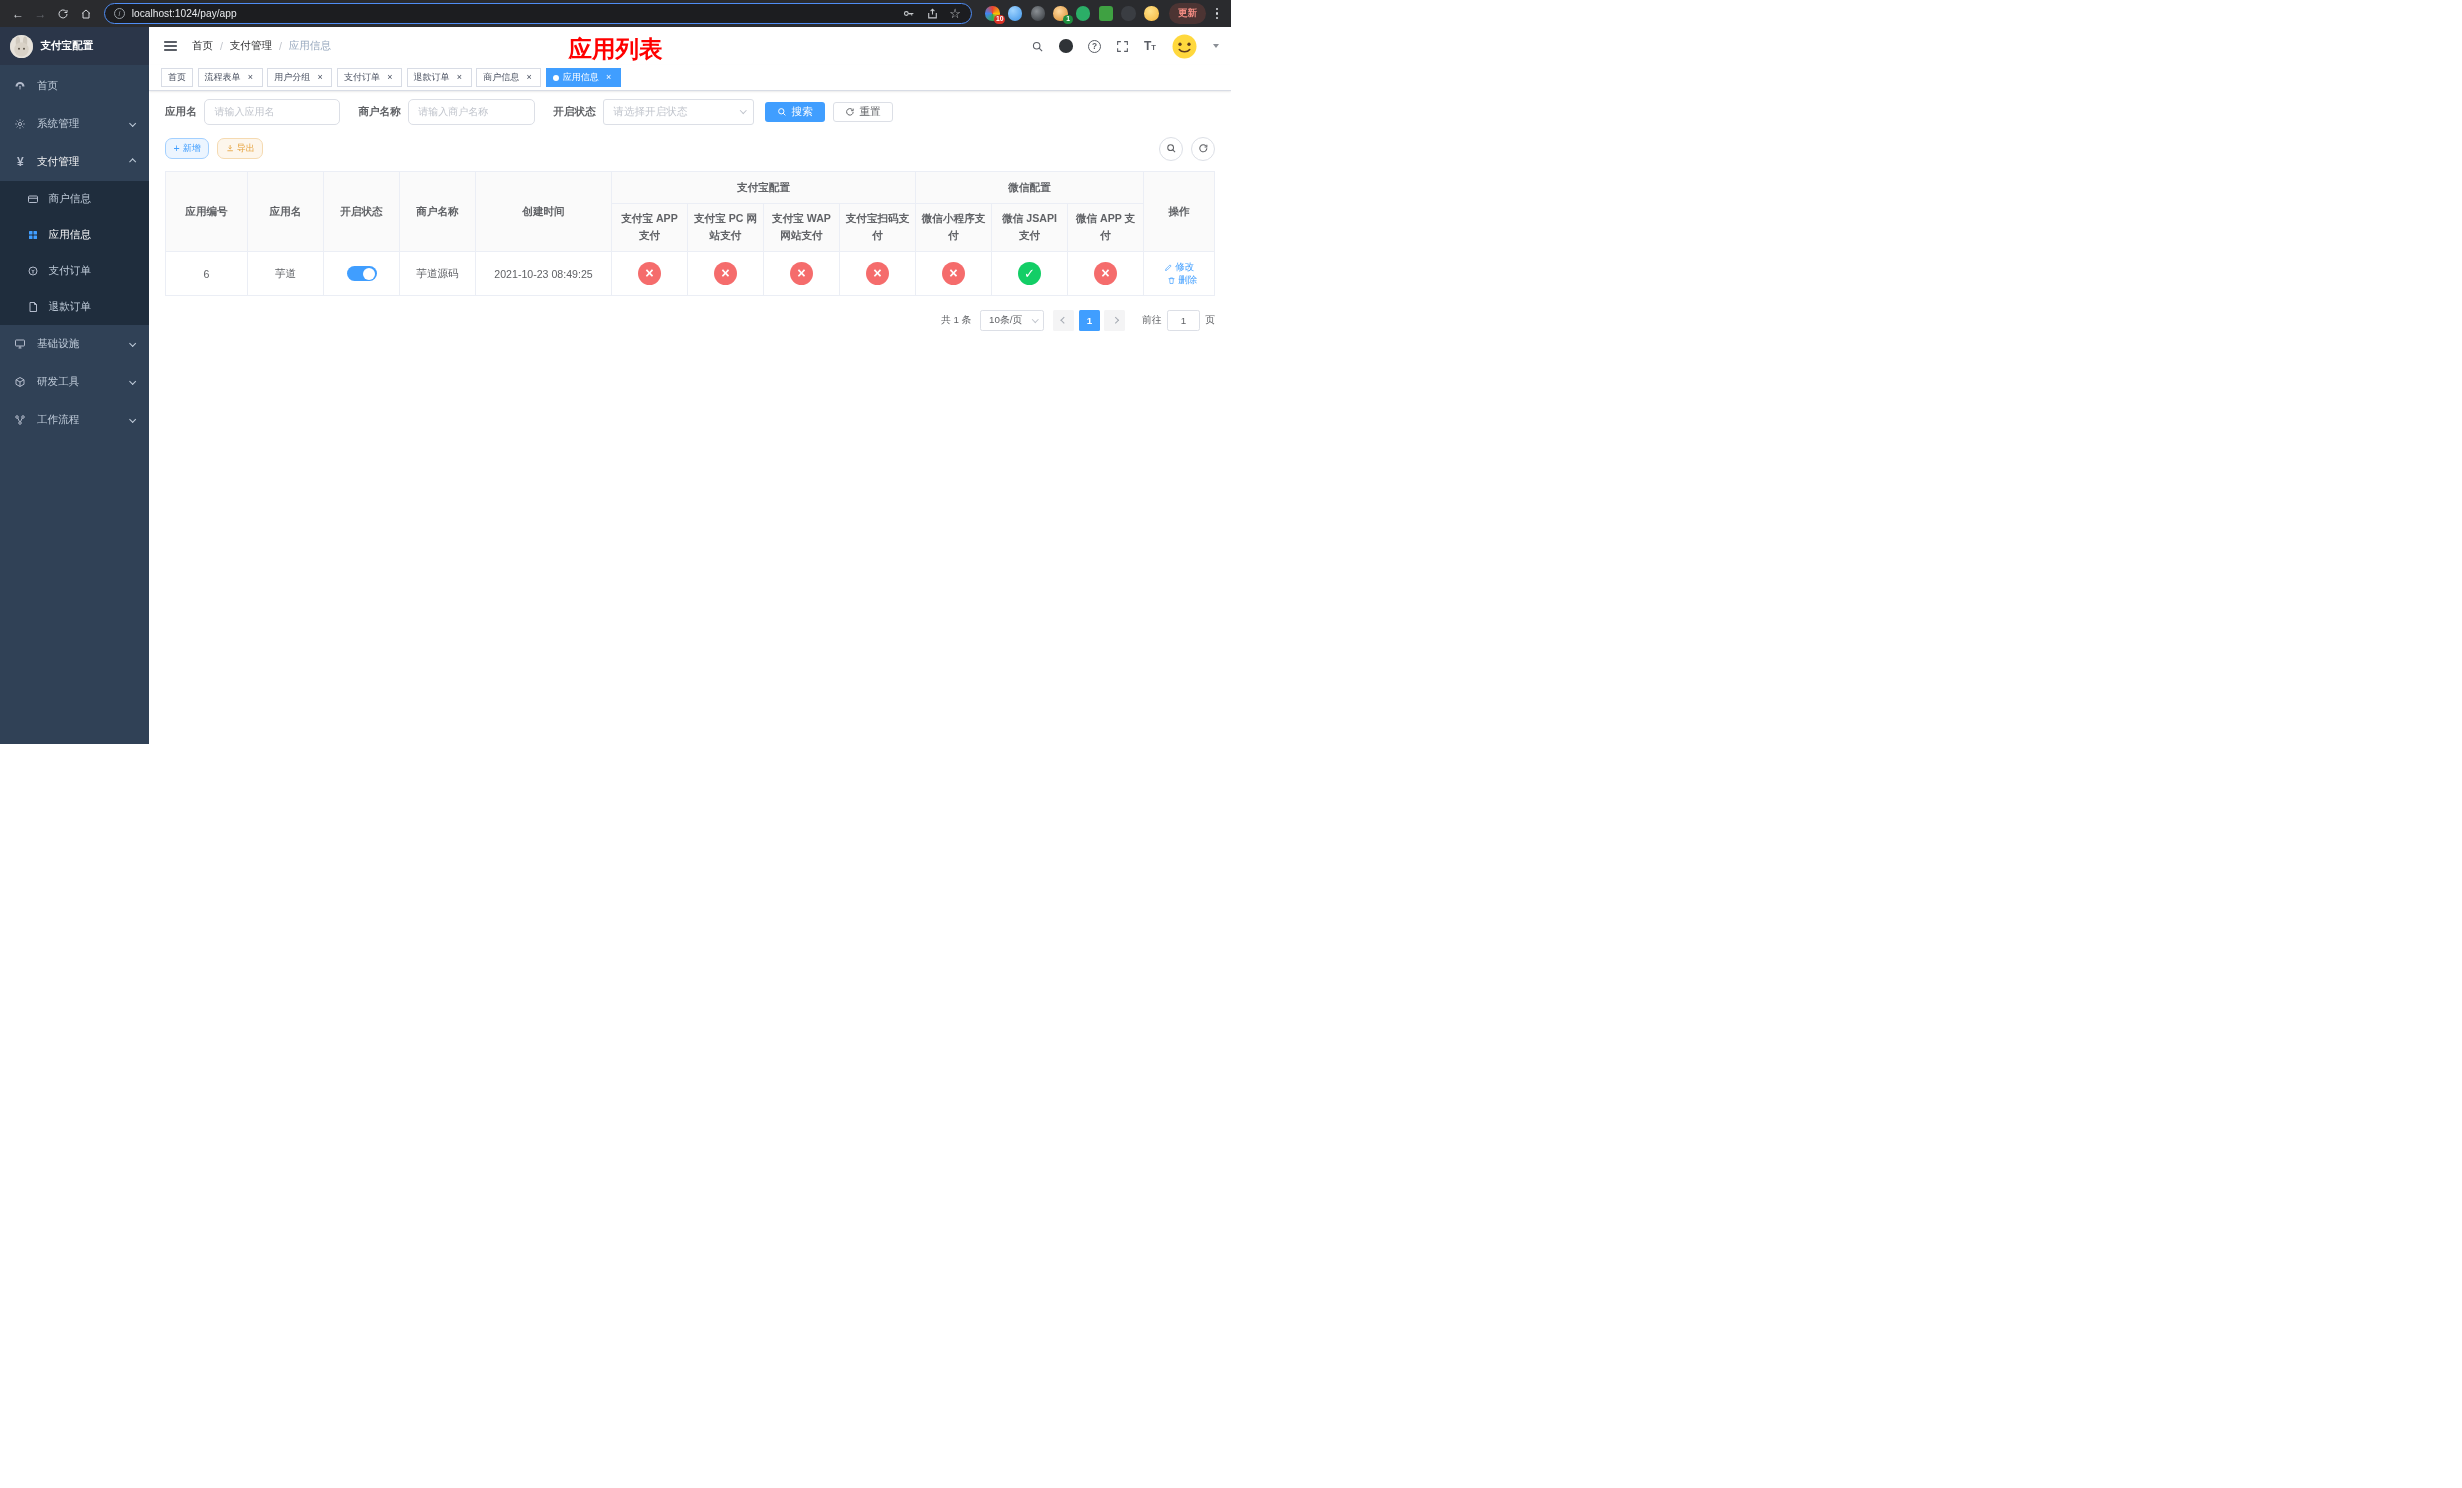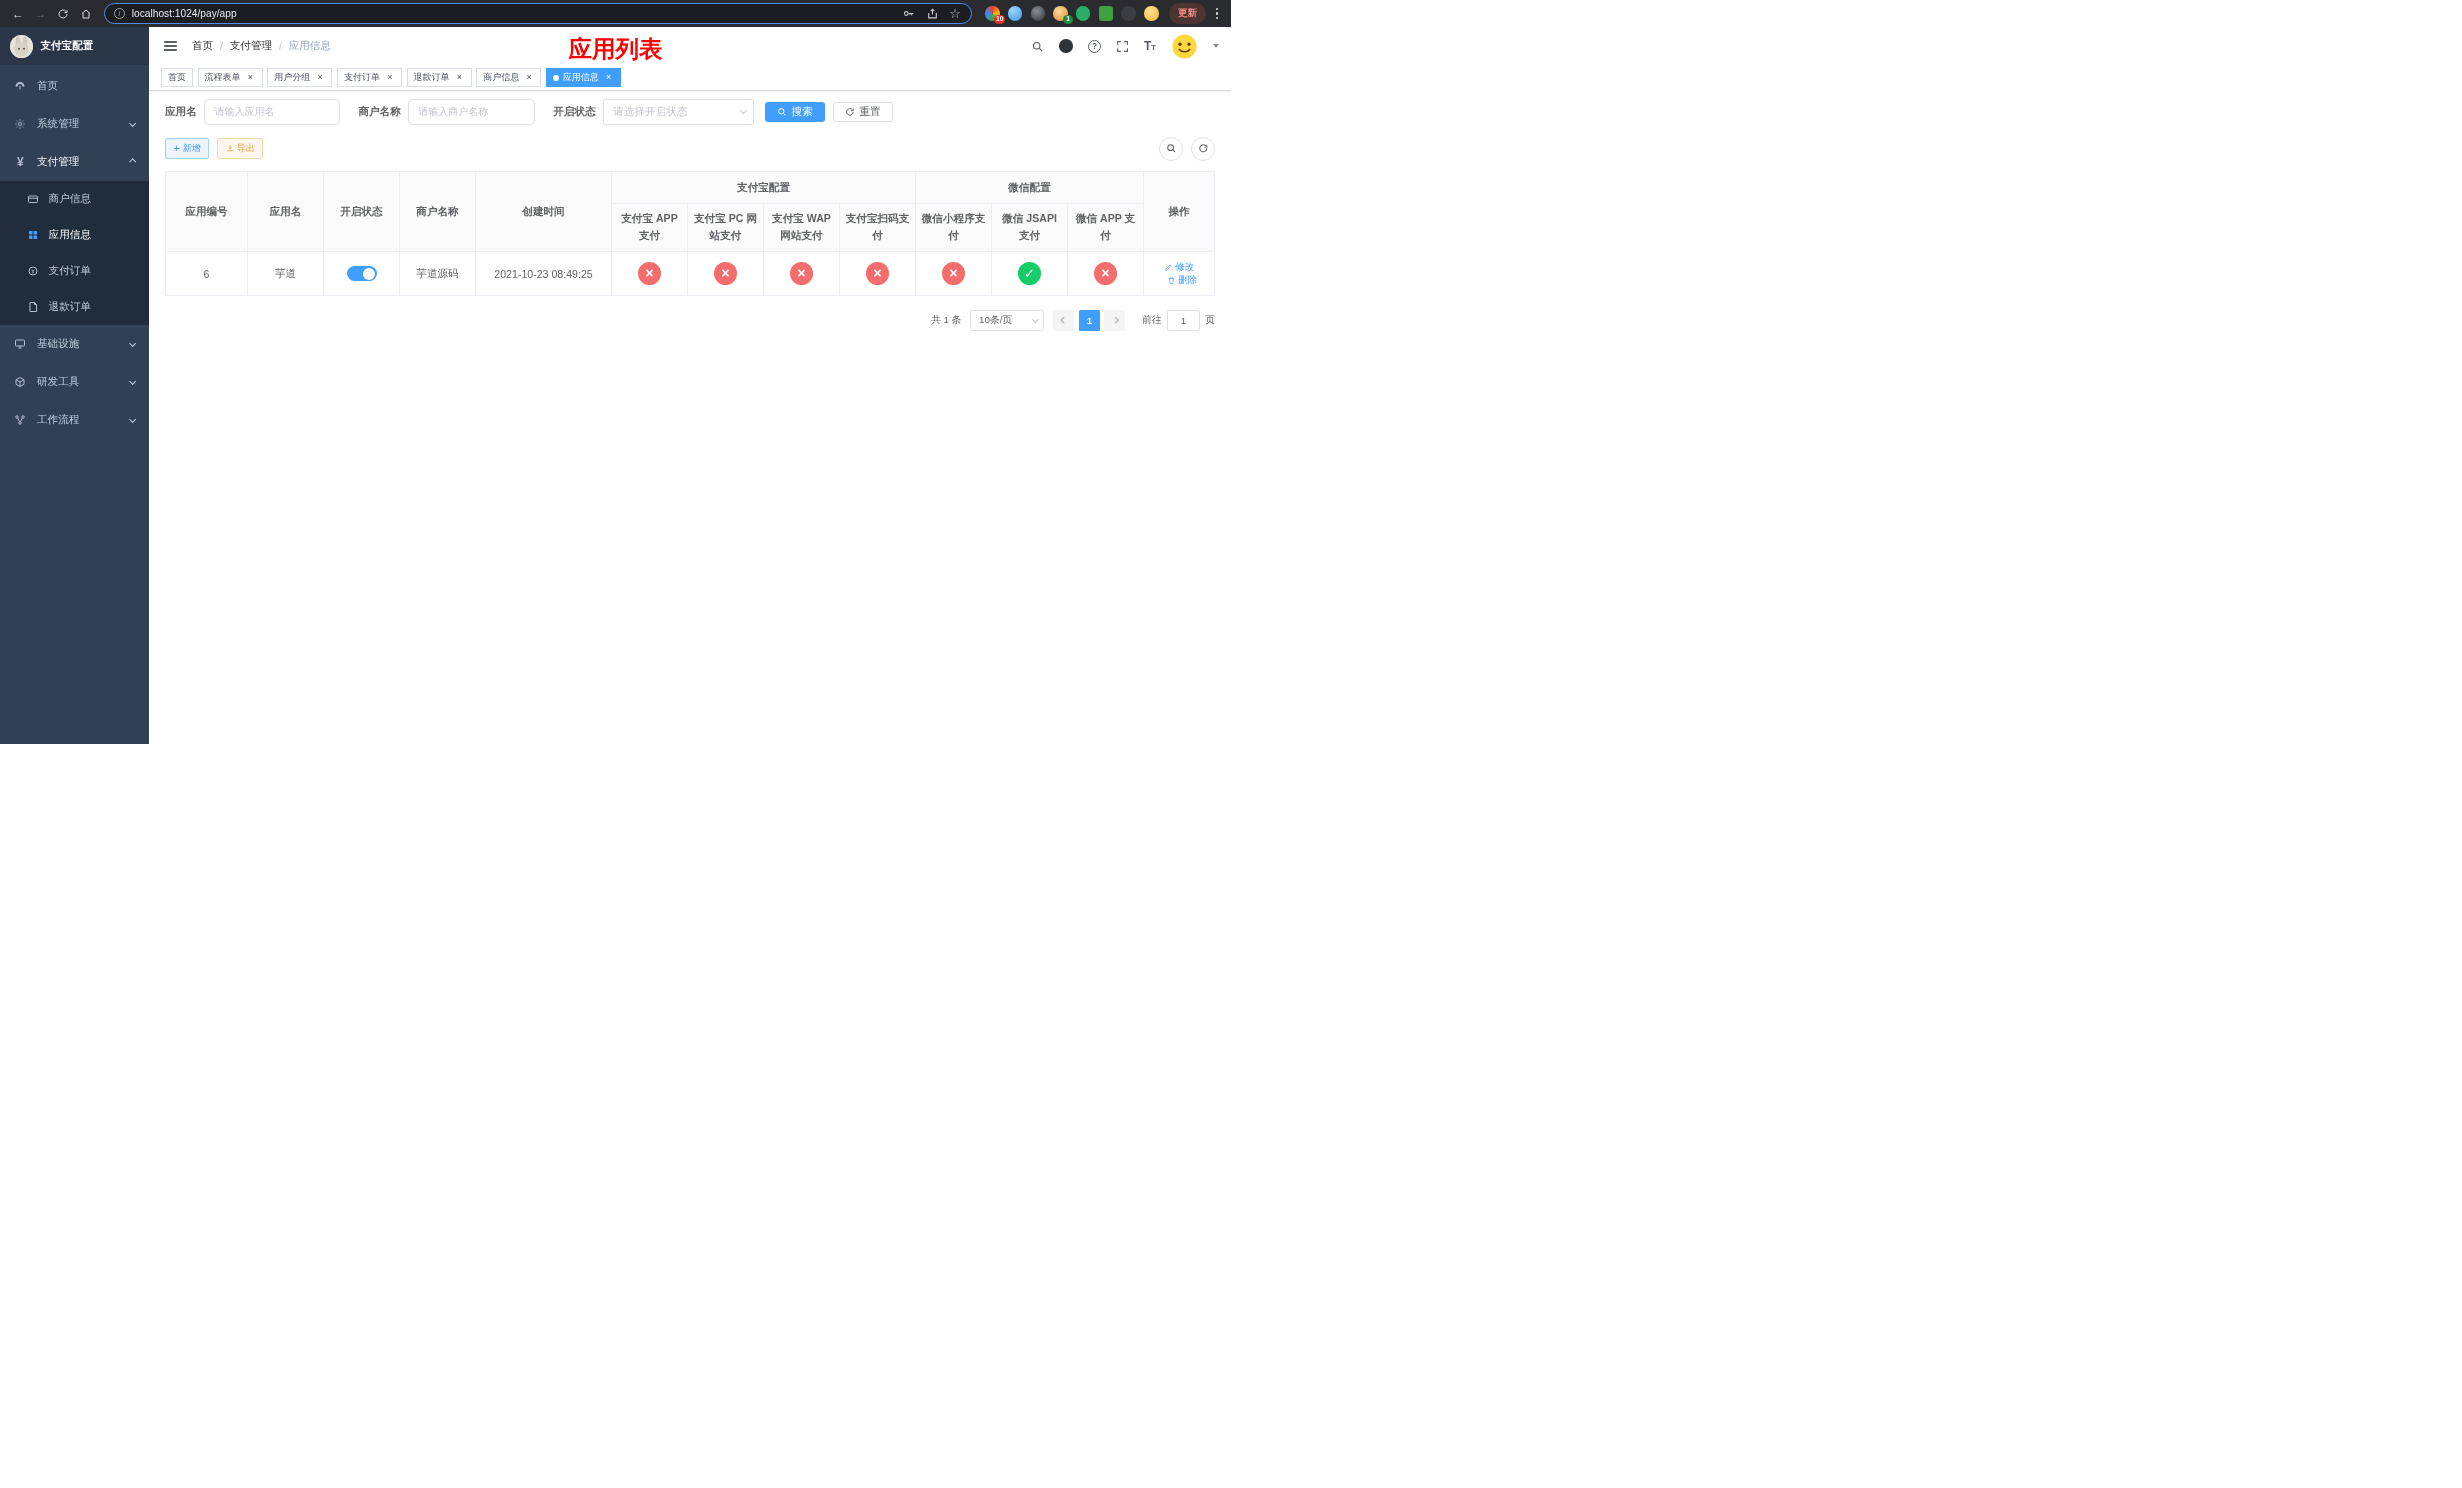--- a/index.html
+++ b/index.html
@@ -99,21 +99,21 @@
 .f-input::placeholder{color:#c0c4cc}
 .w-app{width:136px;margin-right:18px}
 .w-mer{width:127px;margin-right:18px}
 .f-select{width:151px;height:26px;border:0.8px solid #dcdfe6;border-radius:3px;padding:0 7.6px 0 9px;display:flex;align-items:center;color:#c0c4cc;margin-right:10.6px;cursor:pointer;background:#fff}
 .f-select .chev{color:#c0c4cc;width:4.5px;height:4.5px;margin-top:-2.3px}
 .btn{display:inline-flex;align-items:center;gap:4.5px;height:20px;padding:0 11.4px;border-radius:3px;font-size:10.6px;cursor:pointer;border:0.8px solid transparent;white-space:nowrap}
 .btn svg{width:9.8px;height:9.8px}
 .btn-primary{background:#409eff;color:#fff;margin-right:7.6px}
 .btn-plain{background:#fff;border-color:#dcdfe6;color:#606266}
 .toolbar-row{display:flex;align-items:center;margin-bottom:10.6px}
-.btn-sm{height:21px;padding:0 7.6px;font-size:9px;border-radius:2px;display:inline-flex;align-items:center;gap:3px;cursor:pointer;white-space:nowrap}
+.btn-sm{height:21px;padding:0 7.6px;font-size:9px;border-radius:7px;display:inline-flex;align-items:center;gap:3px;cursor:pointer;white-space:nowrap}
 .btn-sm svg{width:8.3px;height:8.3px}
 .btn-add{background:#ecf5ff;border:0.8px solid #a3d0ff;color:#409eff;margin-right:7.6px}
 .btn-export{background:#fdf6ec;border:0.8px solid #f5dab1;color:#e6a23c}
 .icon-plus{font-size:10.6px;line-height:1;font-style:normal}
 .icon-plus::before{content:"+"}
 .circle-btns{margin-left:auto;display:flex;gap:7.6px}
 .circle-btn{width:24px;height:24px;border-radius:50%;border:0.8px solid #dcdfe6;background:#fff;color:#606266;display:flex;align-items:center;justify-content:center;cursor:pointer}
 .circle-btn svg{width:10.6px;height:10.6px}
 
 
@@ -129,21 +129,21 @@
 .cfg[data-state="disabled"]{background:#f56c6c}
 .cfg[data-state="disabled"]::after{content:"×";font-size:14.4px}
 .cfg[data-state="enabled"]{background:#13ce66}
 .cfg[data-state="enabled"]::after{content:"✓"}
 .row-link{display:inline-flex;align-items:center;gap:2.3px;color:#409eff;font-size:9.5px;cursor:pointer;white-space:nowrap}
 .row-link svg{width:9px;height:9px}
 .row-link + .row-link{margin-left:6px}
 
 
 .pagination{display:flex;align-items:center;justify-content:flex-end;margin-top:13.6px;color:#606266;font-size:9.8px;gap:9px}
-.pg-select{width:74px;height:21px;border:0.8px solid #dcdfe6;border-radius:2.3px;display:flex;align-items:center;justify-content:space-between;padding:0 6px 0 7.6px;cursor:pointer;color:#606266;background:#fff}
+.pg-select{width:64px;height:21px;border:0.8px solid #dcdfe6;border-radius:2.3px;display:flex;align-items:center;justify-content:space-between;padding:0 6px 0 7.6px;cursor:pointer;color:#606266;background:#fff}
 .pg-select .chev{width:4.5px;height:4.5px;color:#c0c4cc;margin-top:-2.3px}
 .pager{display:flex;align-items:center;gap:4.5px}
 .pg-btn{width:21px;height:21px;background:#f4f4f5;border-radius:1.5px;display:flex;align-items:center;justify-content:center;color:#a6abb3;cursor:pointer}
 .pg-btn .chev{width:4.5px;height:4.5px}
 .pg-page{width:21px;height:21px;background:#409eff;color:#fff;border-radius:1.5px;display:flex;align-items:center;justify-content:center;font-weight:bold;cursor:pointer}
 .pg-goto{display:flex;align-items:center;gap:5.3px;margin-left:7.6px}
 .pg-input{width:33px;height:21px;border:0.8px solid #dcdfe6;border-radius:2.3px;text-align:center;font-size:9.8px;color:#606266;outline:none}
 </style>
 </head>
 <body>

